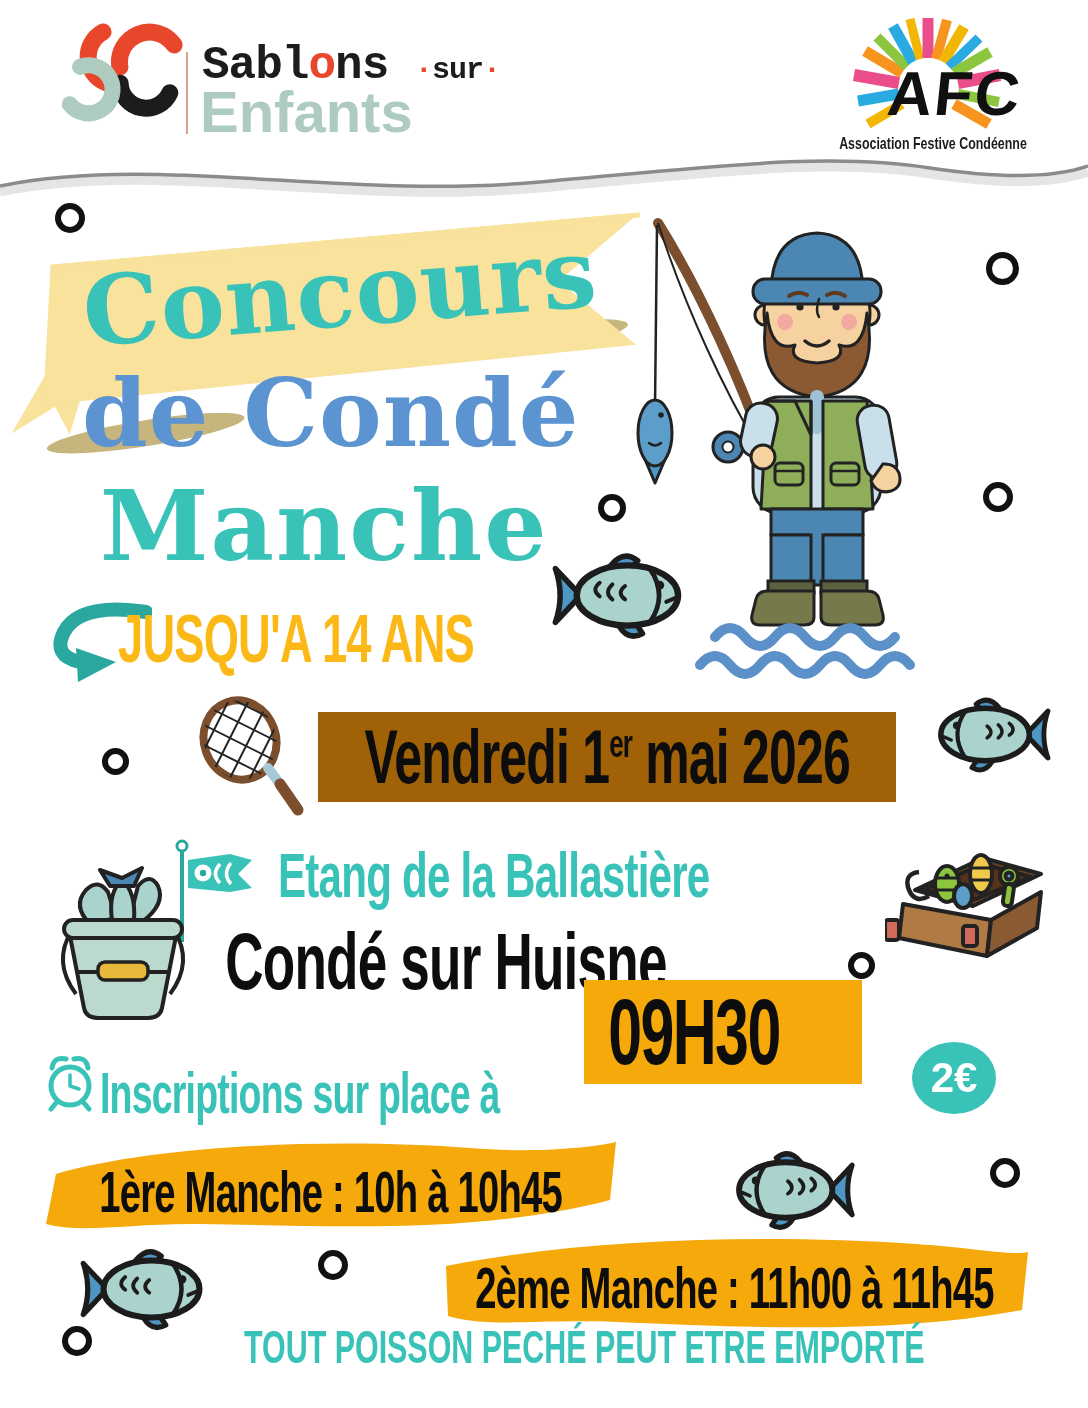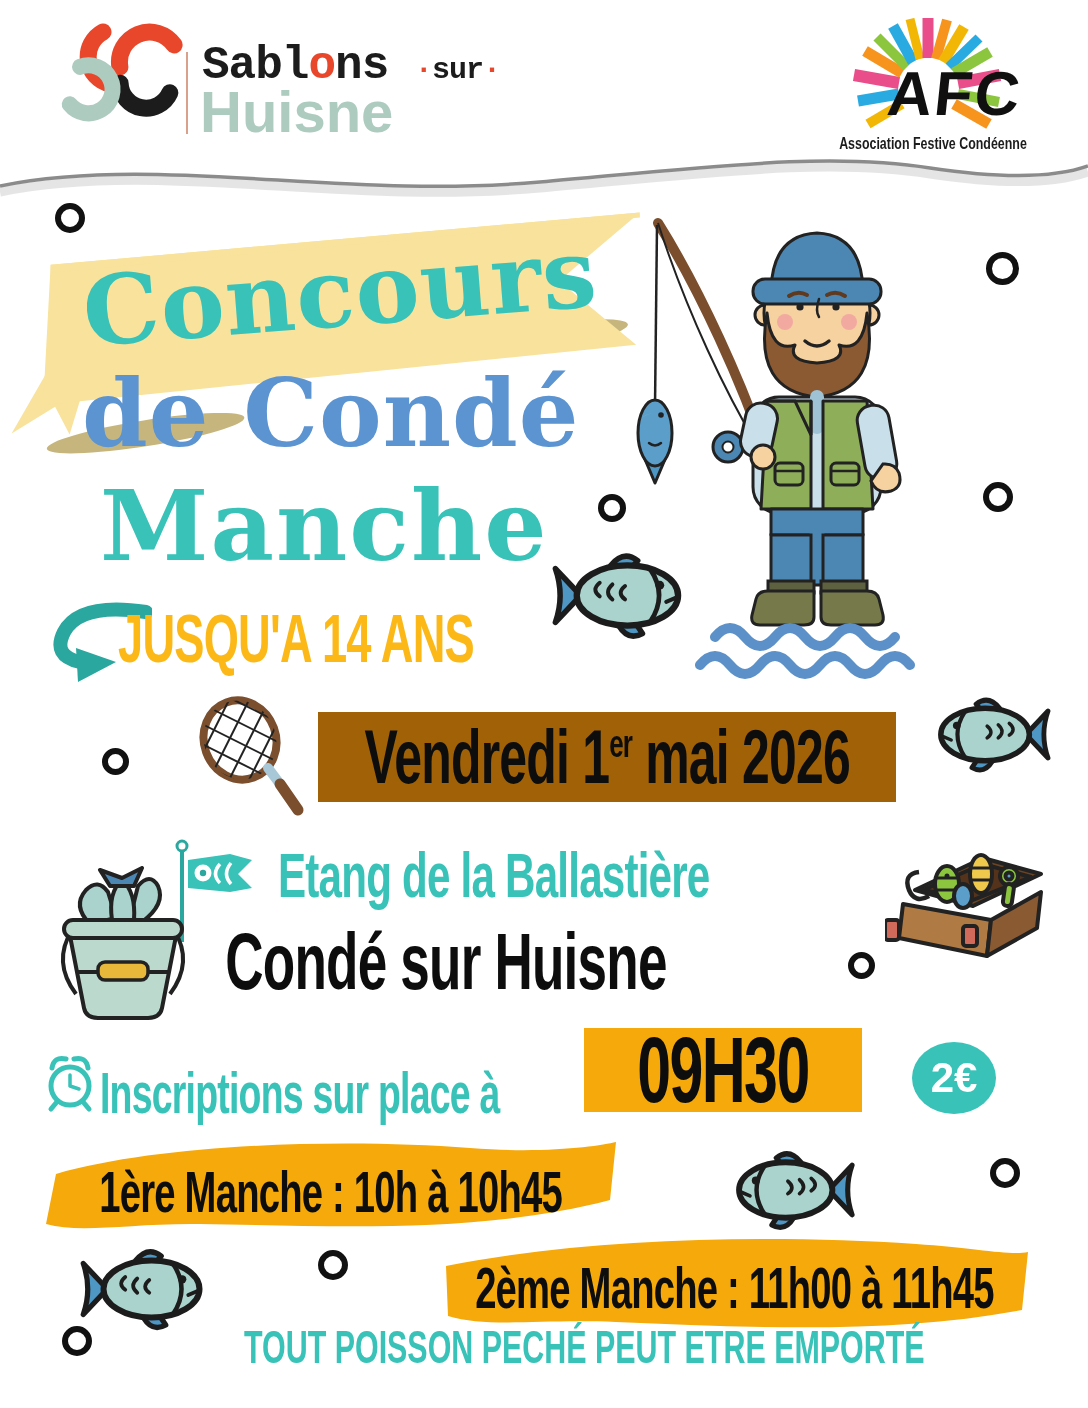--- a/index.html
+++ b/index.html
@@ -32,22 +32,22 @@
       font-size:98px;color:#38c2b8;letter-spacing:2px;}
   .age-line{left:118px;top:604px;font-size:58px;color:#fcb817;}
   
   .date-banner{left:318px;top:712px;width:578px;height:90px;background:#a16207;
       display:flex;align-items:center;justify-content:center;}
   .date-banner .t{font-size:64px;color:#0d0d0d;}
   .date-banner sup{font-size:0.52em;vertical-align:super;}
   .loc1{left:262px;top:844px;font-size:54px;color:#38c2b8;margin-left:16px;}
   .loc2{left:0;top:922px;width:892px;text-align:center;font-size:68px;color:#0d0d0d;}
   .insc-label{left:100px;top:1048px;font-size:48px;color:#38c2b8;margin-top:18px;}
-  .time-box{left:584px;top:1028px;width:278px;height:84px;background:#f5a90b;
-      display:flex;align-items:center;justify-content:center;}
+  .time-box{left:584px;top:980px;width:278px;height:104px;background:#f5a90b;
+      display:flex;align-items:center;}
   .time-box .t{font-size:78px;color:#0d0d0d;letter-spacing:-2px;}
   .price-badge{left:912px;top:1042px;width:84px;height:72px;background:#38c2b8;border-radius:50%;
       display:flex;align-items:center;justify-content:center;}
   .price-badge .t{color:#ffffff;font-size:42px;font-weight:bold;}
   .round1-text{left:48px;top:1152px;width:565px;height:80px;display:flex;align-items:center;justify-content:center;}
   .round2-text{left:436px;top:1248px;width:596px;height:80px;display:flex;align-items:center;justify-content:center;}
   .round-t{font-size:49px;color:#0d0d0d;}
   .footer-note{left:0;top:1326px;width:1088px;text-align:center;font-size:39px;color:#38c2b8;padding-left:40px;}
   .footer-note .cond-c{letter-spacing:0px;}
   
@@ -80,21 +80,21 @@
     <path d="M60,30 A30,30 0 0 1 118,38" fill="none" stroke="#e8472b" stroke-width="17" stroke-linecap="round" transform="rotate(-30 89 34)"></path>
     <path d="M45,10 A28,28 0 0 0 52,62" fill="none" stroke="#e8472b" stroke-width="17" stroke-linecap="round"></path>
     <path d="M62,70 A26,26 0 0 0 112,62" fill="none" stroke="#1c1c1c" stroke-width="17" stroke-linecap="round" transform="rotate(20 87 66)"></path>
     <path d="M8,72 A24,24 0 1 0 40,50" fill="none" stroke="#aecbc0" stroke-width="16" stroke-linecap="round" transform="rotate(-40 24 72)"></path>
   </svg>
   <div class="abs logo-sep"></div>
   <div class="abs logo-text1">
     <span>Sabl</span><span class="o">o</span><span>ns</span>
     <span class="sur"><span class="dot">·</span><span>sur</span><span class="dot">·</span></span>
   </div>
-  <div class="abs logo-text2">Huisne</div>
+  <div class="abs logo-text2">Enfants</div>
 
   <div class="abs afc-wrap">
     <svg class="abs" style="left:0;top:0" width="210" height="140" viewBox="0 0 210 140">
       <g stroke-linecap="butt">
         <line x1="71" y1="65" x2="26" y2="57" stroke="#e94e8a" stroke-width="12"></line>
         <line x1="74" y1="55" x2="37" y2="33" stroke="#f7941d" stroke-width="11"></line>
         <line x1="79" y1="49" x2="49" y2="19" stroke="#8cc63f" stroke-width="10"></line>
         <line x1="85" y1="44" x2="65" y2="8" stroke="#29abe2" stroke-width="11"></line>
         <line x1="92" y1="41" x2="82" y2="1" stroke="#f2b705" stroke-width="9"></line>
         <line x1="100" y1="40" x2="100" y2="-2" stroke="#e94e8a" stroke-width="11"></line>

